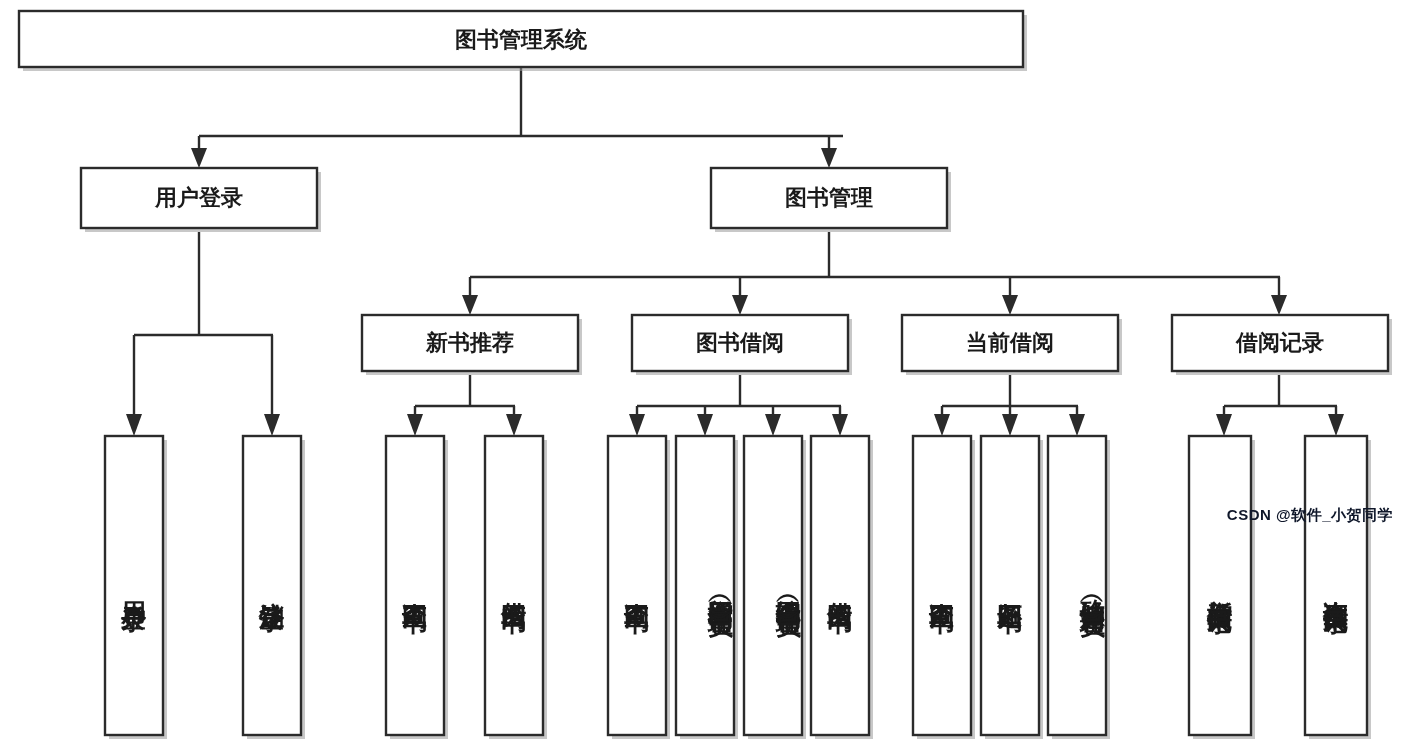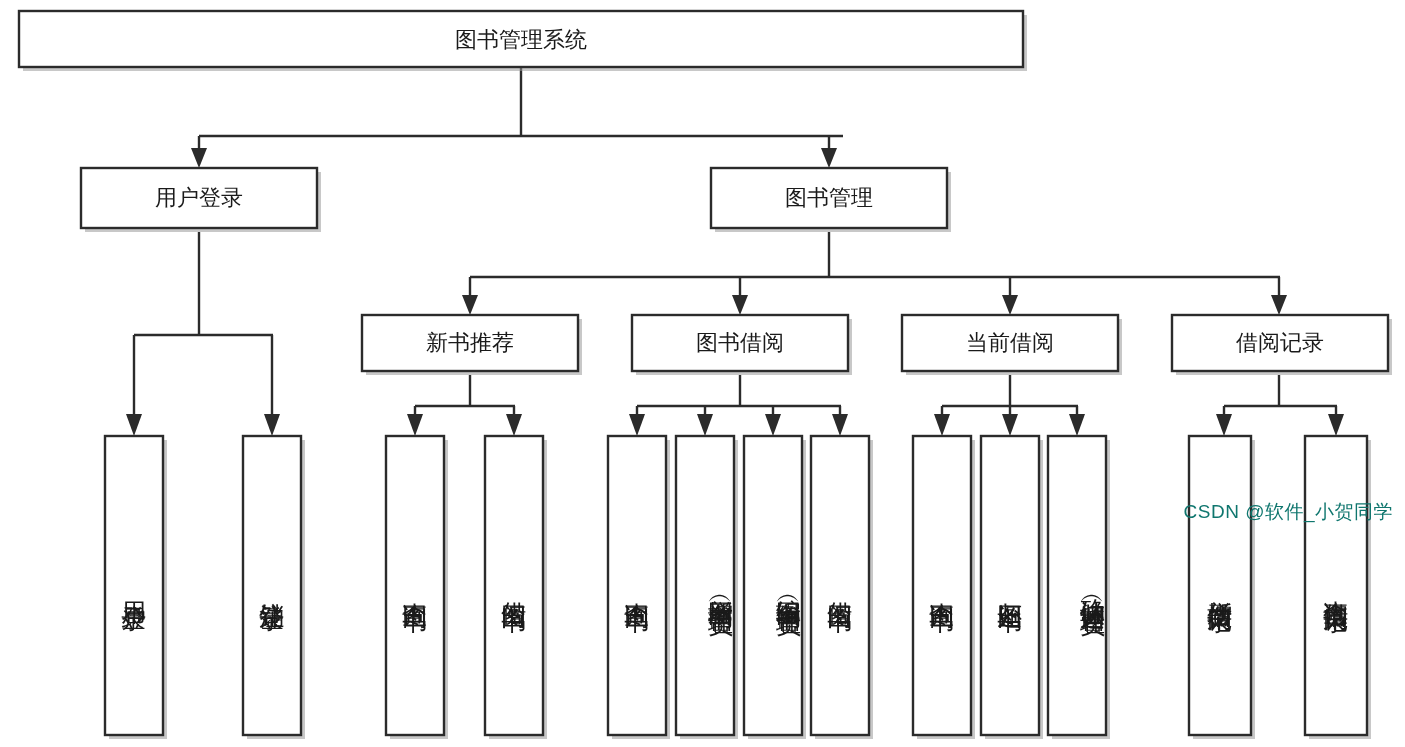--- a/index.html
+++ b/index.html
@@ -11,20 +11,21 @@
     width: 1405px;
     height: 747px;
     font-family: "Liberation Sans", sans-serif;
     overflow: hidden;
     position: relative;
   }
   #diagram-root {
     position: relative;
     width: 1405px;
     height: 531px;
+    font-weight: bold;
   }
   svg#flow {
     position: absolute;
     top: 0;
     left: 0;
     width: 1405px;
     height: 747px;
   }
   .node-box {
     fill: #ffffff;
@@ -66,22 +67,22 @@
     align-items: center;
     justify-content: center;
     white-space: nowrap;
     user-select: none;
   }
   .watermark {
     position: absolute;
     right: 12px;
     bottom: 6px;
     font-family: "Liberation Sans", sans-serif;
-    font-size: 19px;
-    color: #0f766e;
+    font-size: 15px;
+    color: #0f172a;
     letter-spacing: 0.5px;
     user-select: none;
     pointer-events: none;
   }
 </style>
 </head>
 <body>
 
 <div id="diagram-root">
 

